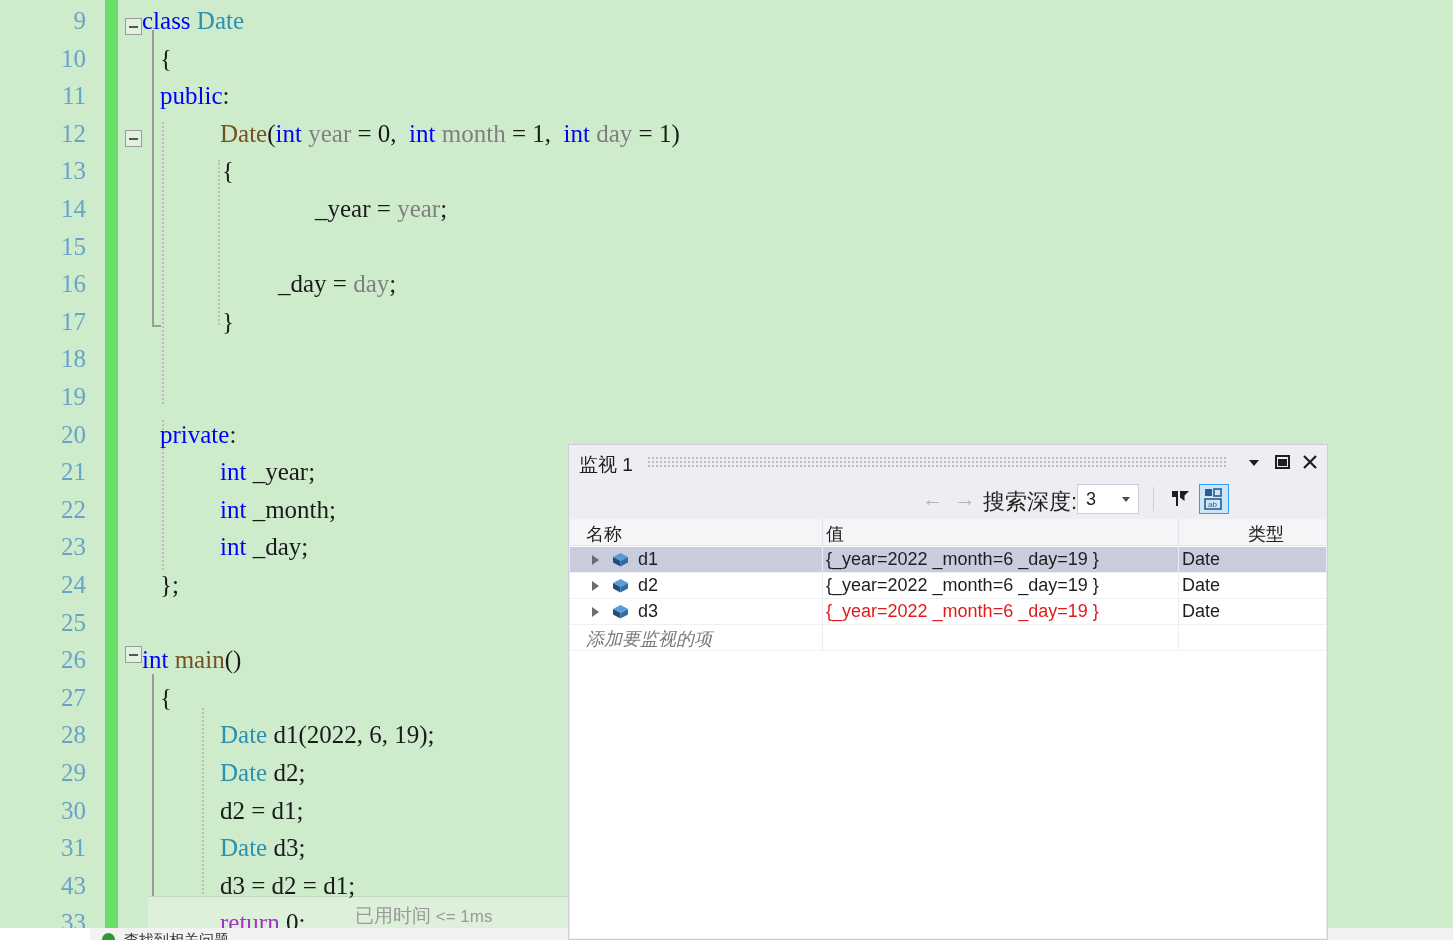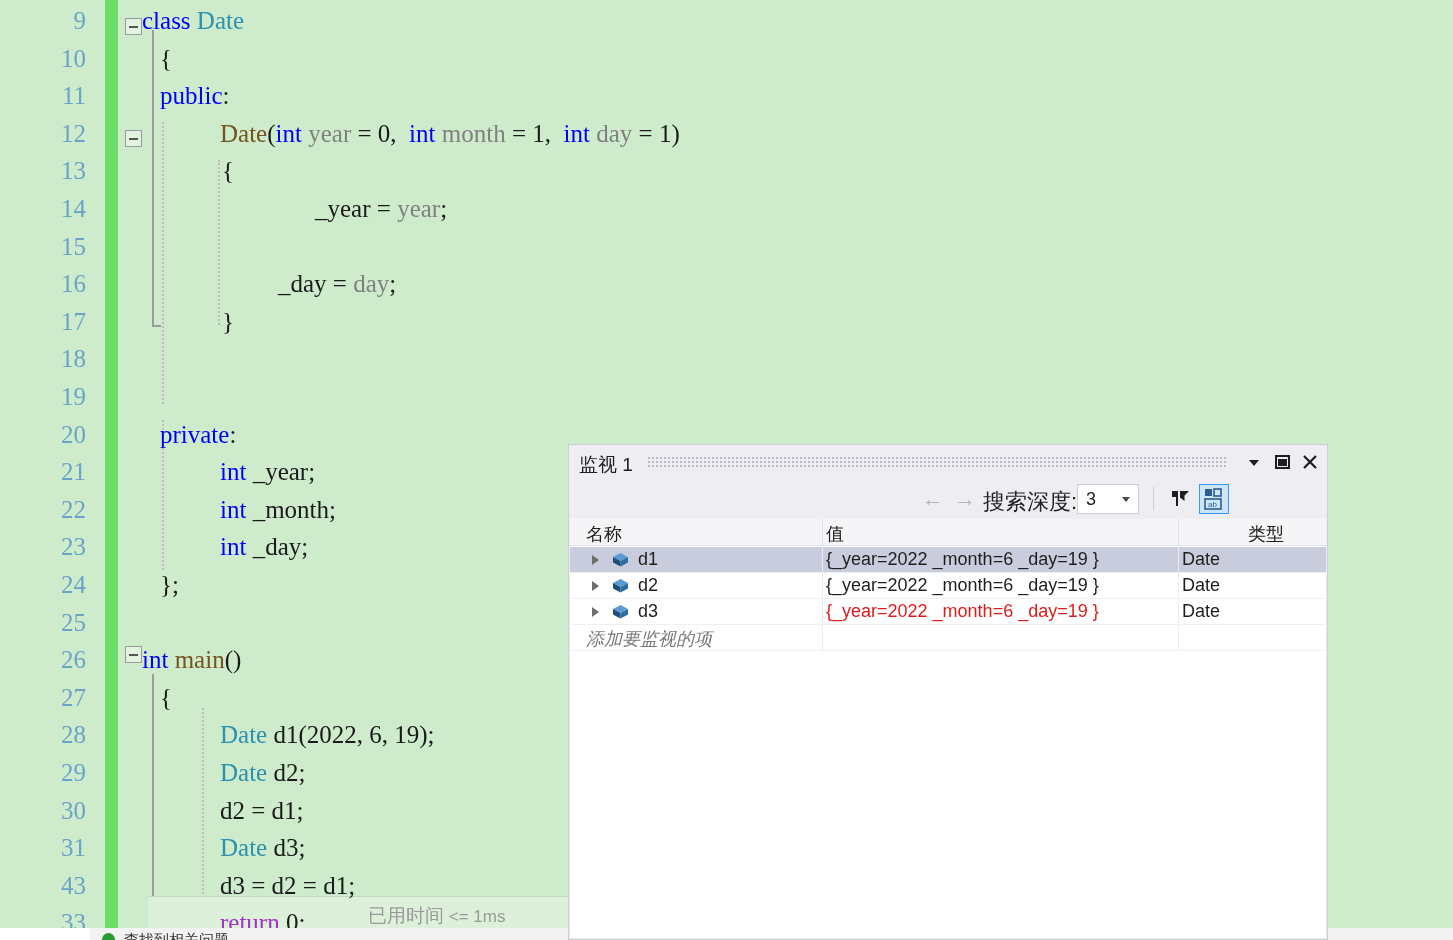--- a/index.html
+++ b/index.html
@@ -387,21 +387,21 @@
           <div class="line" style="top: 678.8px;"><div class="lnum" style="left: -130px;">27</div><div class="ltext" style="left: 30px;"><span class="punc">{</span></div></div>
           <div class="line" style="top: 716.4px;"><div class="lnum" style="left: -130px;">28</div><div class="ltext" style="left: 90px;"><span class="type">Date</span><span class="ident"> d1</span><span class="punc">(</span><span class="num">2022</span><span class="punc">, </span><span class="num">6</span><span class="punc">, </span><span class="num">19</span><span class="punc">);</span></div></div>
           <div class="line" style="top: 754px;"><div class="lnum" style="left: -130px;">29</div><div class="ltext" style="left: 90px;"><span class="type">Date</span><span class="ident"> d2</span><span class="punc">;</span></div></div>
           <div class="line" style="top: 791.6px;"><div class="lnum" style="left: -130px;">30</div><div class="ltext" style="left: 90px;"><span class="ident">d2 </span><span class="punc">= </span><span class="ident">d1</span><span class="punc">;</span></div></div>
           <div class="line" style="top: 829.2px;"><div class="lnum" style="left: -130px;">31</div><div class="ltext" style="left: 90px;"><span class="type">Date</span><span class="ident"> d3</span><span class="punc">;</span></div></div>
           <div class="line" style="top: 866.8px;"><div class="lnum" style="left: -130px;">43</div><div class="ltext" style="left: 90px;"><span class="ident">d3 </span><span class="punc">= </span><span class="ident">d2 </span><span class="punc">= </span><span class="ident">d1</span><span class="punc">;</span></div></div>
           <div class="line" style="top: 904.4px;"><div class="lnum" style="left: -130px;">33</div><div class="ltext" style="left: 90px;"><span class="ret">return</span><span class="num"> 0</span><span class="punc">;</span></div></div>
         </div>
     </div>
 
-    <div class="elapsed" style="position:absolute; left:368px; top:903px;text-align:right;">
+    <div class="elapsed" style="position:absolute; left:355px; top:903px;text-align:right;">
       <span class="hz">已用时间</span>
       <span>&lt;= 1ms</span>
     </div>
   </div>
 
   <div class="statusbar-left"></div>
   <div class="statusbar">
     <div class="status-dot"></div>
     <div class="status-text">查找到相关问题</div>
   </div>

